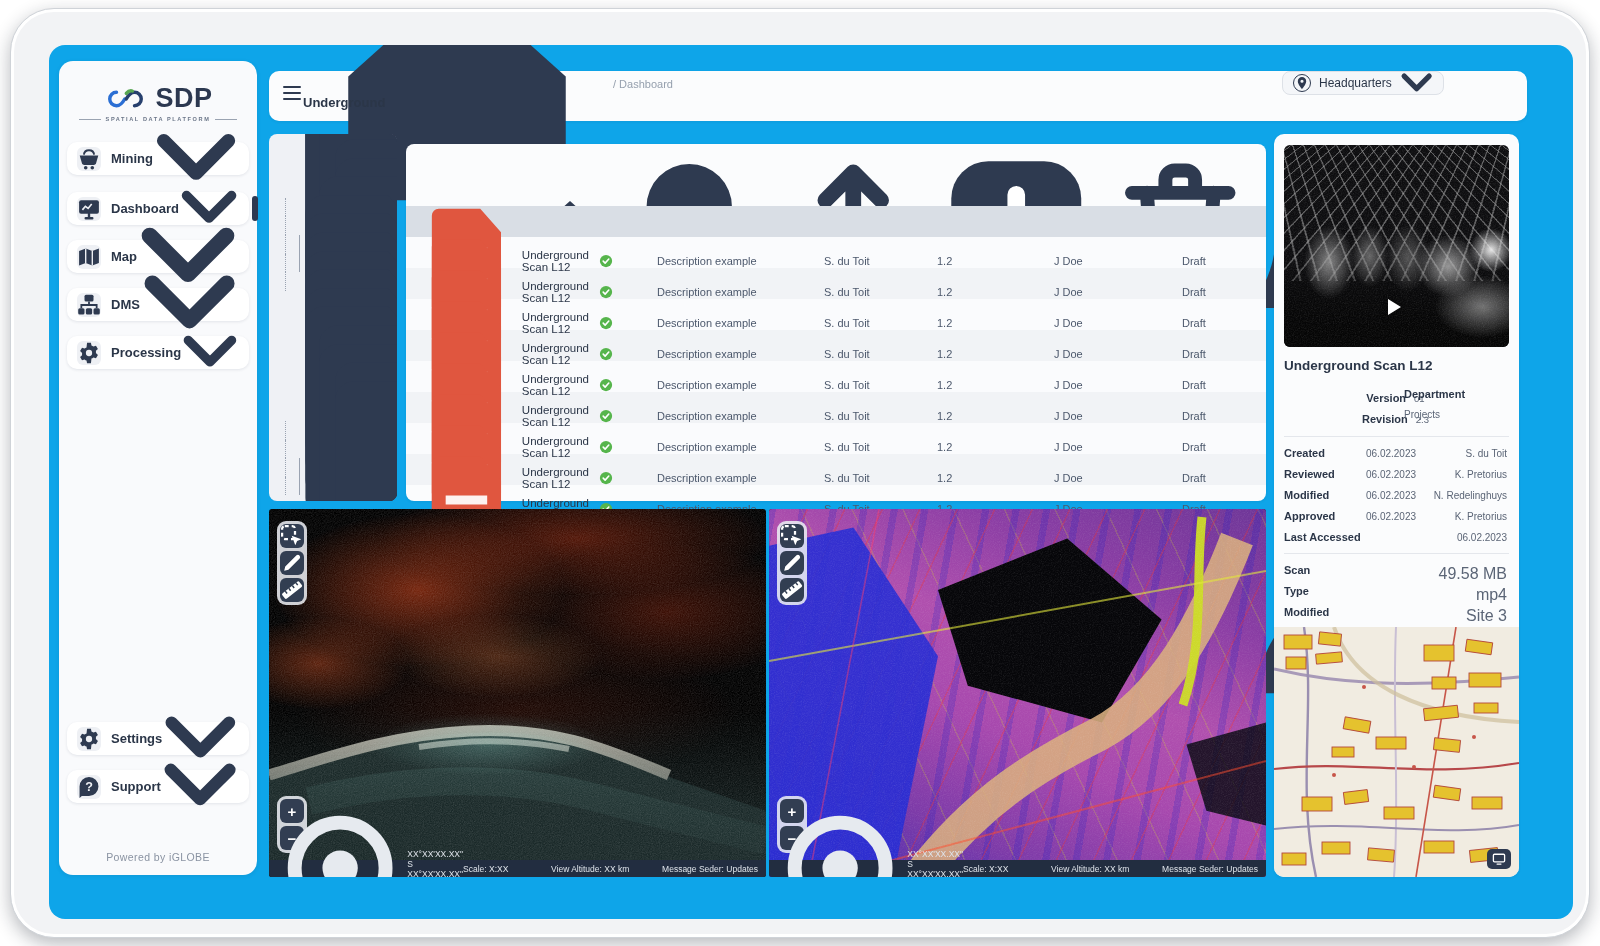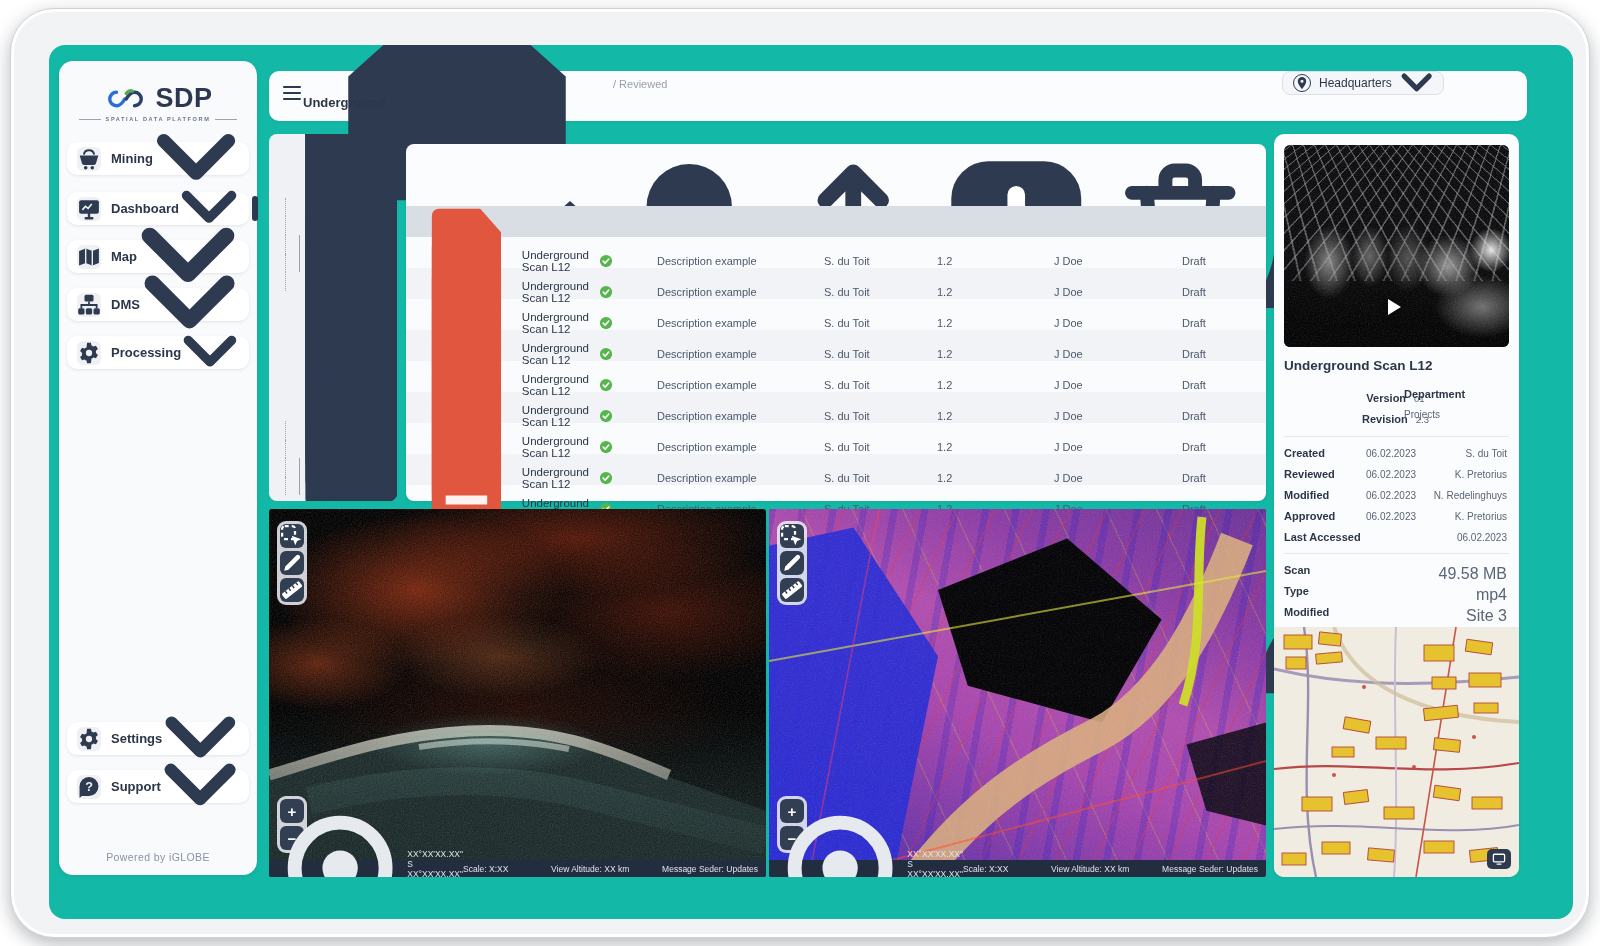--- a/index.html
+++ b/index.html
@@ -2,21 +2,21 @@
 <html><head>
 <meta charset="utf-8">
 <style>
   * { margin:0; padding:0; box-sizing:border-box; }
   html,body { width:1600px; height:946px; background:#ffffff; font-family:"Liberation Sans","DejaVu Sans",sans-serif; overflow:hidden; }
   .canvas { position:relative; width:1600px; height:946px; }
 
   
   .device { position:absolute; left:10px; top:8px; width:1580px; height:930px; border-radius:44px;
             background:#f2f3f5; border:1px solid #cfd3d8; box-shadow:0 6px 18px rgba(20,25,40,.30), inset 0 0 0 3px #ffffff; }
-  .screen { position:absolute; left:38px; top:36px; width:1524px; height:874px; border-radius:16px; background:#14b8a6; overflow:hidden; }
+  .screen { position:absolute; left:38px; top:36px; width:1524px; height:874px; border-radius:16px; background:#0ea5e9; overflow:hidden; }
 
   
   .sidebar { position:absolute; left:10px; top:16px; width:198px; height:814px; background:#f9fafc; border-radius:14px; box-shadow:0 1px 4px rgba(25,35,60,.10); }
   .logo { position:absolute; top:22px; left:0; right:0; text-align:center; }
   .logo-row { display:flex; align-items:center; justify-content:center; gap:4px; }
   .logo-mark svg { width:48px; height:26px; display:block; }
   .logo-text { font-size:27px; font-weight:800; color:#2c3850; letter-spacing:.5px; }
   .logo-sub { margin-top:2px; font-size:5.6px; letter-spacing:1.6px; color:#6b7688; font-weight:700;
               display:flex; align-items:center; justify-content:center; gap:5px; }
   .logo-sub::before,.logo-sub::after { content:''; width:22px; border-top:1px solid #9aa3b1; }
@@ -320,21 +320,21 @@
             <span></span>
             <span></span>
           </button>
     <div class="bc-block">
       <div class="bc-row">
         <span class="home-ico" style="display: flex;">
                 <svg viewBox="0 0 16 16" style="width: 100%; height: 100%;">
                   <path d="M2.2 7.6 L8 2.4 L13.8 7.6 V13 a1.2 1.2 0 0 1-1.2 1.2 H3.4 A1.2 1.2 0 0 1 2.2 13 Z" fill="currentColor"></path>
                 </svg>
               </span>
-        <span class="bc-text">/ Reviewed</span>
+        <span class="bc-text">/ Dashboard</span>
       </div>
       <div class="page-title">Underground</div>
     </div>
     <div class="tb-right">
       <div class="loc-pill">
         <span class="pin-circle">
                 <span style="display: flex; width: 14px; height: 14px;">
                   <svg viewBox="0 0 16 16" style="width: 100%; height: 100%;">
                     <path fill-rule="evenodd" d="M8 1.2 a4.8 4.8 0 0 1 4.8 4.8 C12.8 9.6 8 15 8 15 S3.2 9.6 3.2 6 A4.8 4.8 0 0 1 8 1.2 Z M8 7.8 a1.8 1.8 0 1 0 0-3.6 1.8 1.8 0 0 0 0 3.6 Z" fill="currentColor"></path>
                   </svg>

